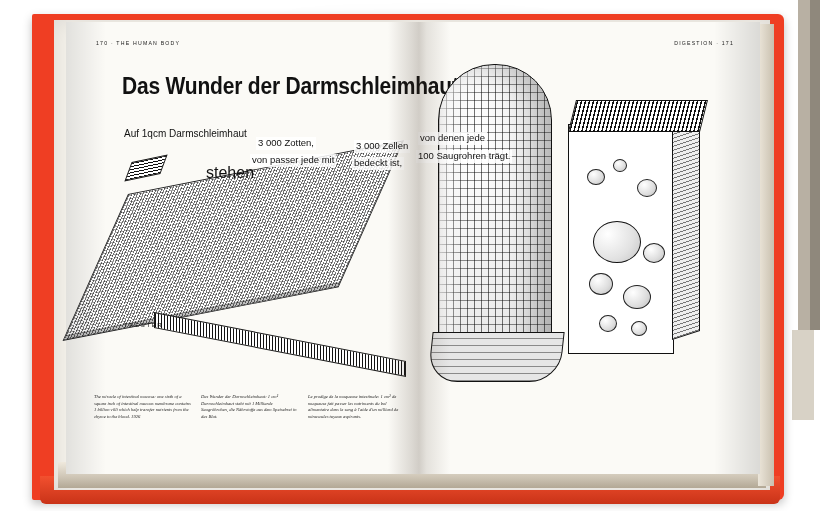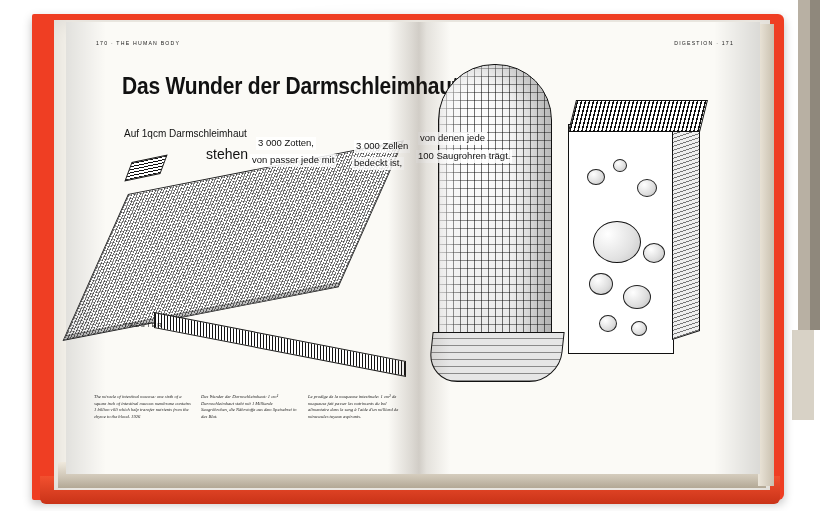--- a/index.html
+++ b/index.html
@@ -158,21 +158,21 @@
     font-size: 9.5px;
     color: #111;
     line-height: 1.15;
     white-space: nowrap;
   }
   .callout.hl {
     background: rgba(255,255,255,0.86);
     padding: 1px 2px;
   }
   .c1 { left: 58px;  top: 106px; font-size: 10px; }
-  .c1b{ left: 140px; top: 124px; font-size: 14px; }
+  .c1b{ left: 140px; top: 142px; font-size: 16px; }
   .c2 { left: 190px; top: 115px; }
   .c2b{ left: 184px; top: 132px; }
   .c3 { left: 288px; top: 118px; }
   .c3b{ left: 286px; top: 135px; }
   .c4 { left: 352px; top: 110px; }
   .c4b{ left: 350px; top: 128px; }
 
   
   .carpet {
     position: absolute;

